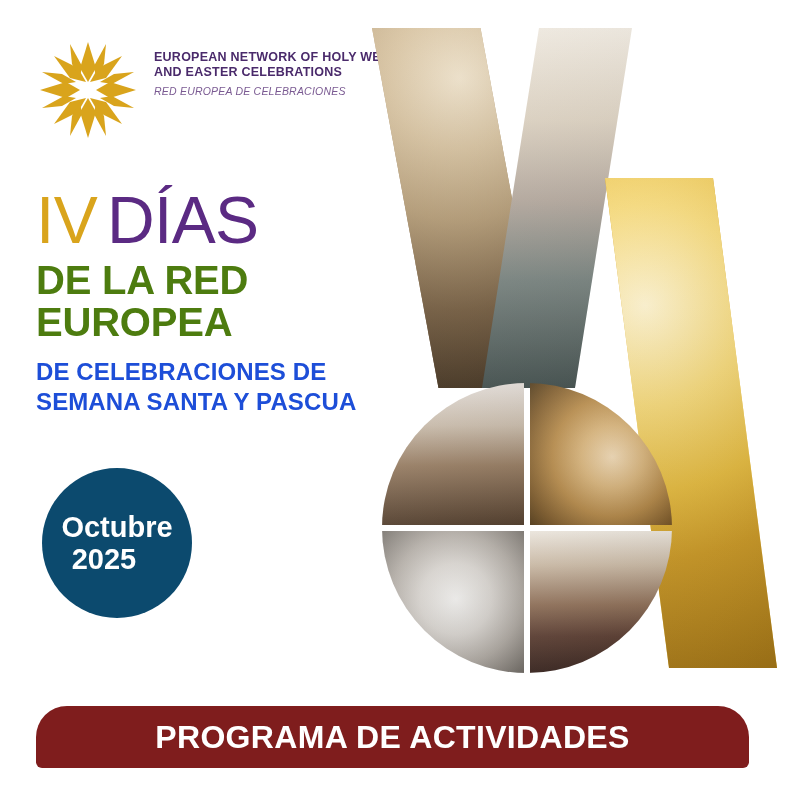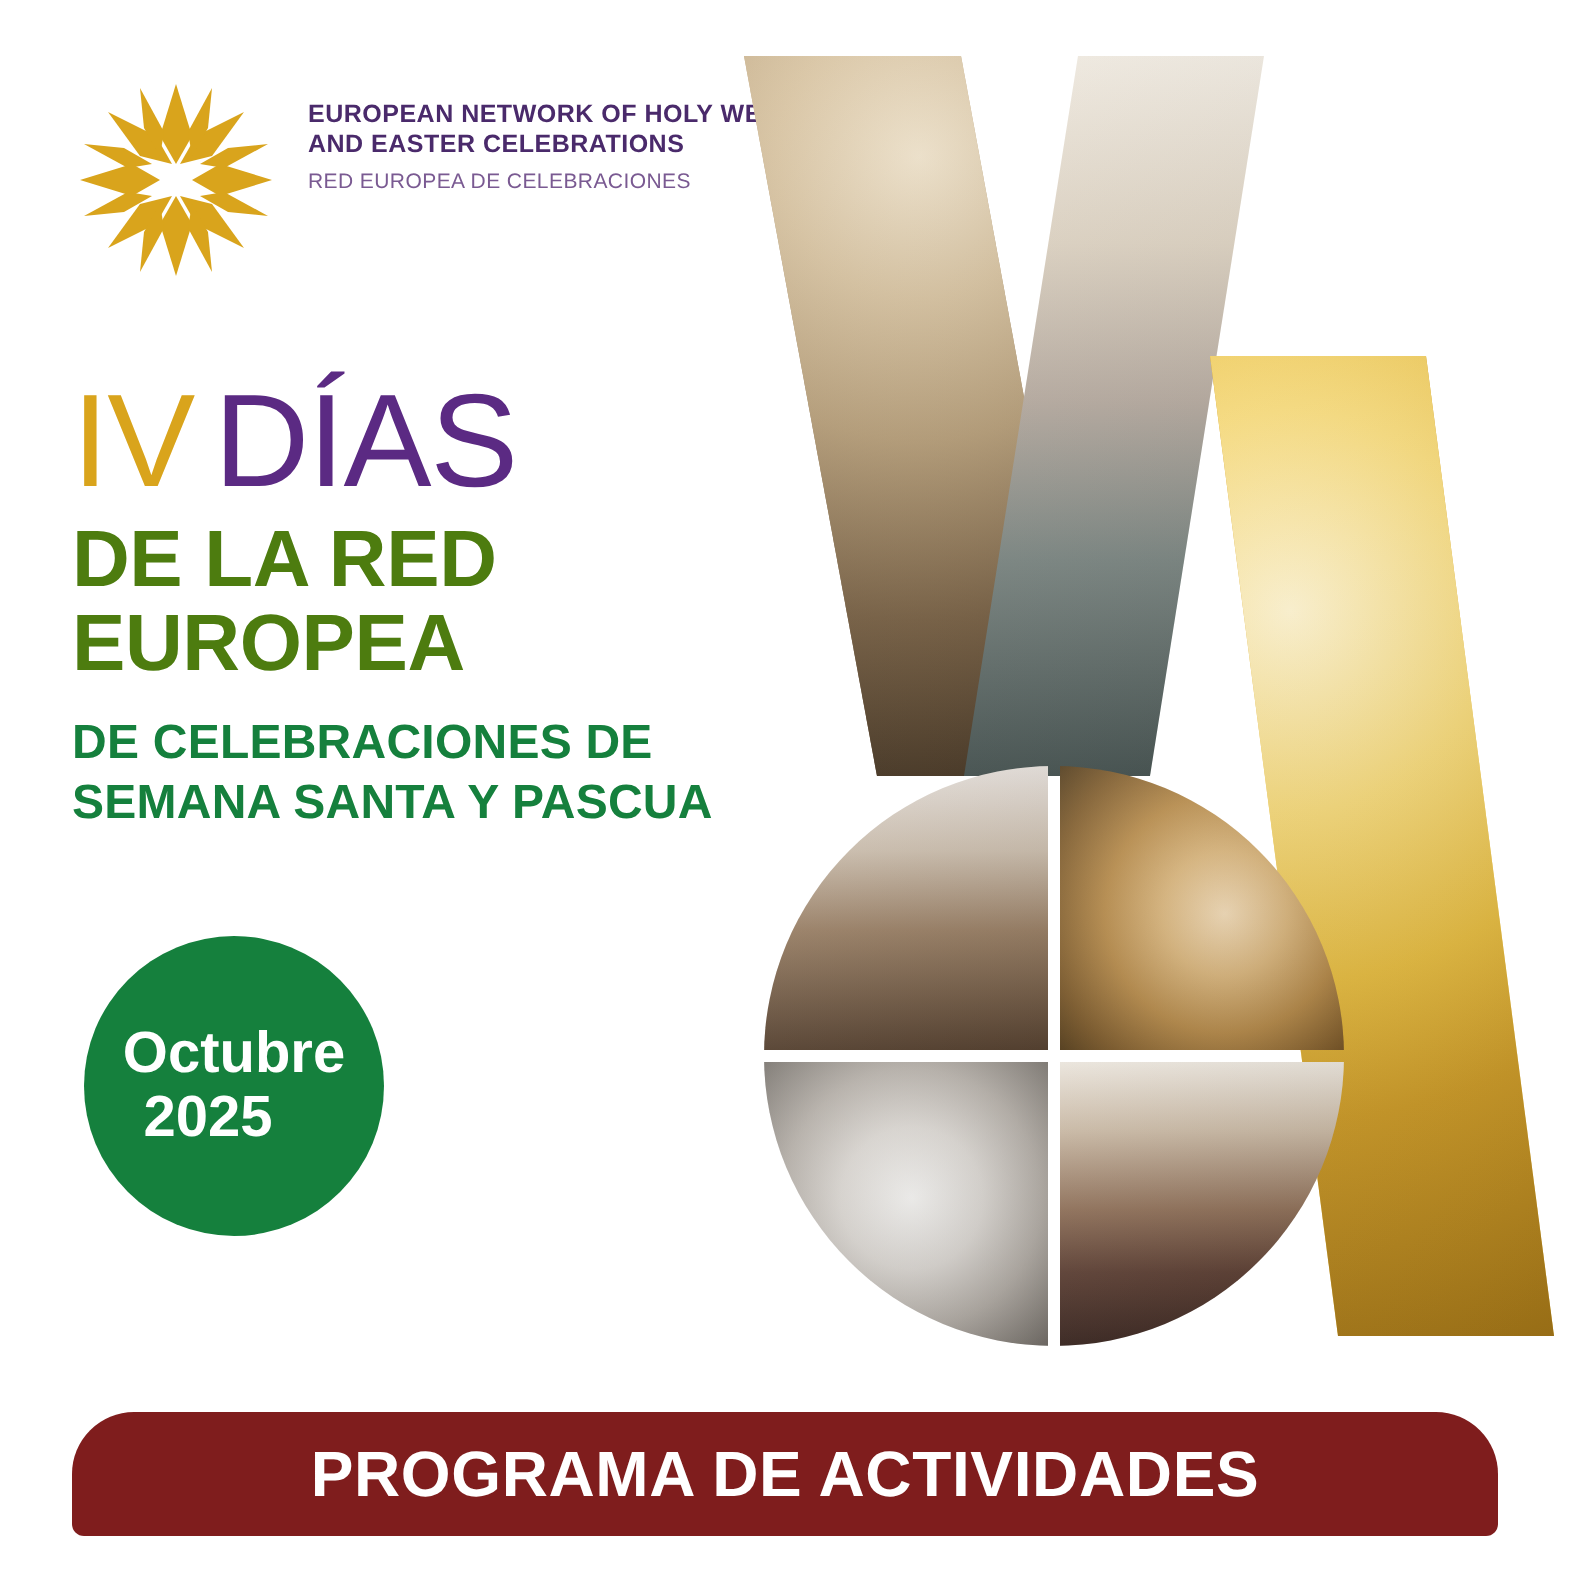--- a/index.html
+++ b/index.html
@@ -49,20 +49,21 @@
     text-transform: uppercase;
   }
   .logo-text .ln2 {
     font-size: 10.5px;
     font-weight: normal;
     letter-spacing: 0.02em;
     color: #7a5a92;
     line-height: 1.28;
     margin-top: 4px;
     text-transform: uppercase;
+    font-style: italic;
   }
 
   
   .title-block {
     position: absolute;
     left: 36px;
     top: 190px;
     width: 340px;
   }
   .t-line1 {
@@ -78,35 +79,35 @@
     font-size: 40px;
     font-weight: bold;
     color: #4d7c0f;
     line-height: 1.05;
     margin-top: 8px;
     letter-spacing: -0.005em;
   }
   .t-line3 {
     font-size: 24px;
     font-weight: bold;
-    color: #15803d;
+    color: #1d4ed8;
     line-height: 1.25;
     margin-top: 14px;
     letter-spacing: 0.005em;
   }
 
   
   .date-badge {
     position: absolute;
     left: 42px;
     top: 468px;
     width: 150px;
     height: 150px;
     border-radius: 50%;
-    background: #15803d;
+    background: #0c4a6e;
     display: flex;
     flex-direction: column;
     align-items: center;
     justify-content: center;
     color: #ffffff;
   }
   .date-badge .month {
     font-size: 29px;
     font-weight: bold;
     line-height: 1.05;

